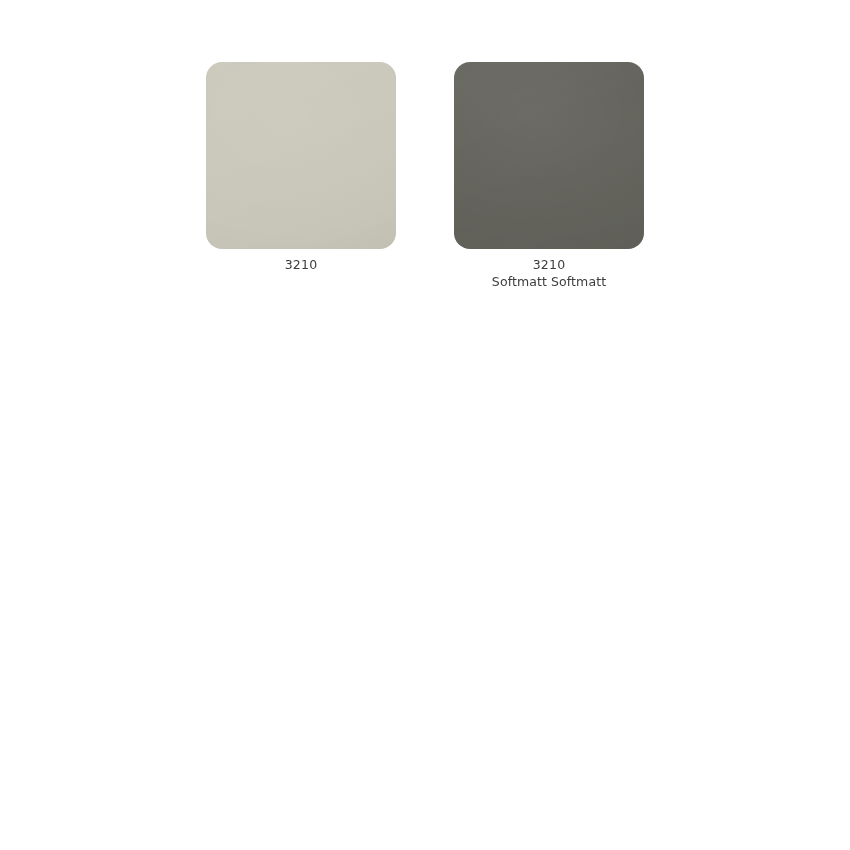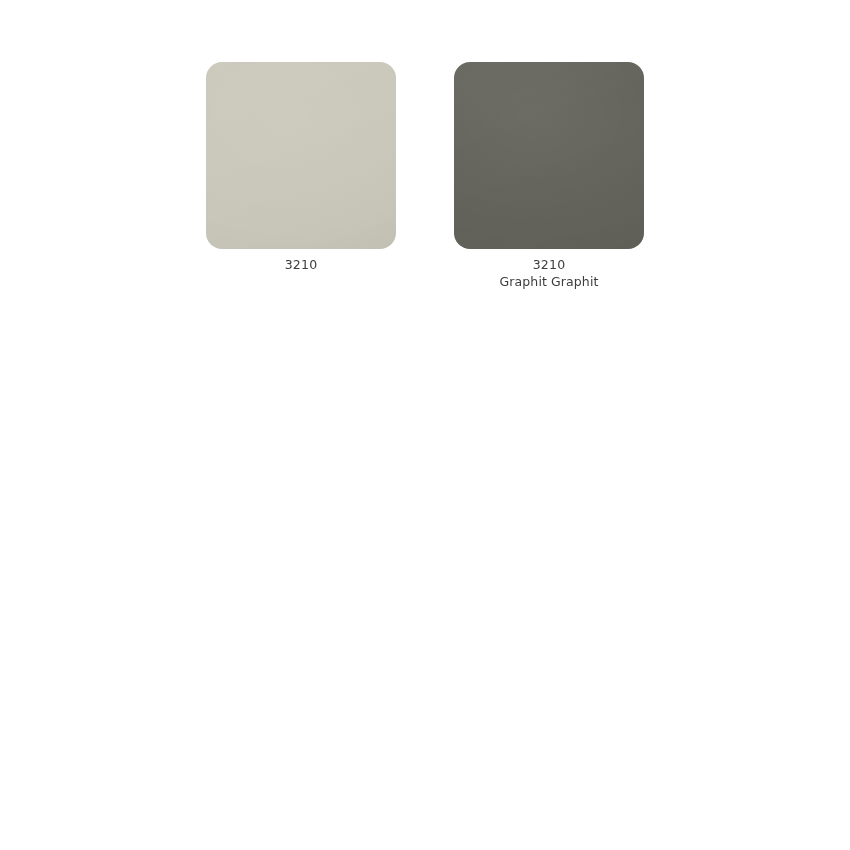--- a/index.html
+++ b/index.html
@@ -100,17 +100,17 @@
     <div class="swatch-chip" style="background-color: rgb(201, 200, 186);"></div>
     <div class="swatch-caption">
       <span class="swatch-code">3210</span>
     </div>
   </div>
 
   <div class="swatch-card">
     <div class="swatch-chip" style="background-color: rgb(99, 99, 92);"></div>
     <div class="swatch-caption">
       <span class="swatch-code">3210</span>
-      <span class="swatch-name">Graphit Graphit</span>
+      <span class="swatch-name">Softmatt Softmatt</span>
     </div>
   </div>
 
 </div>
 
 </body></html>

